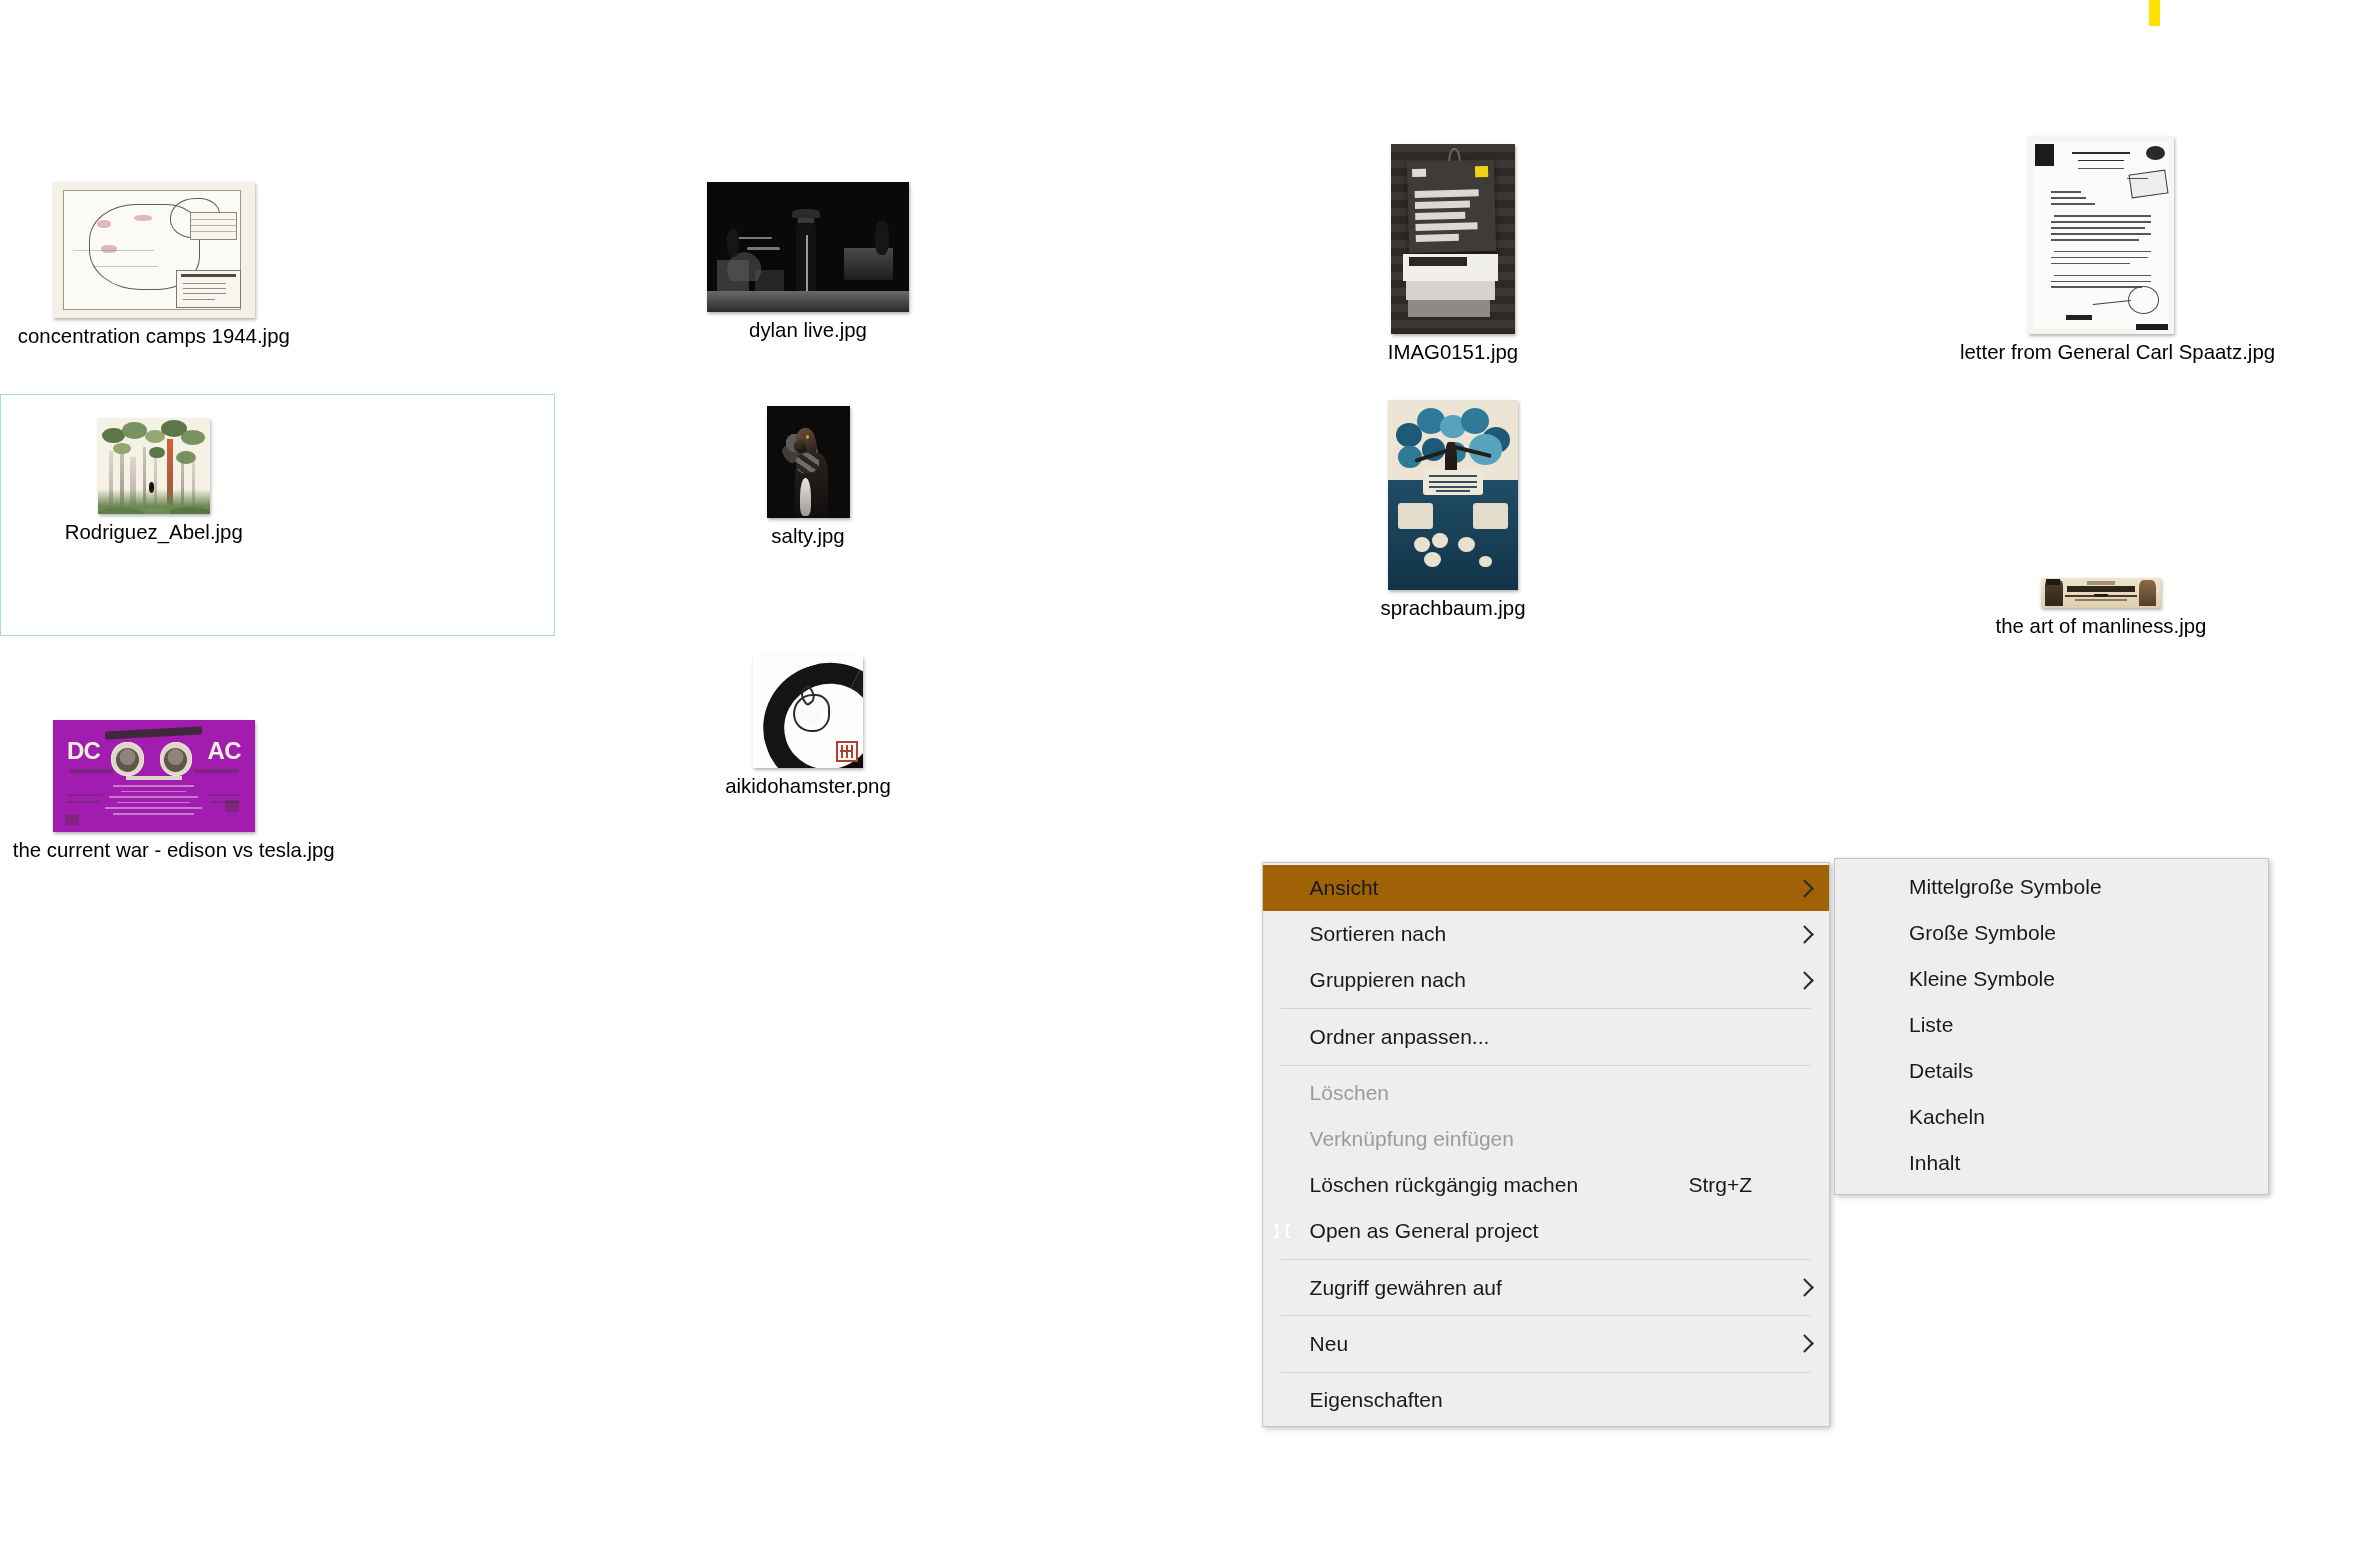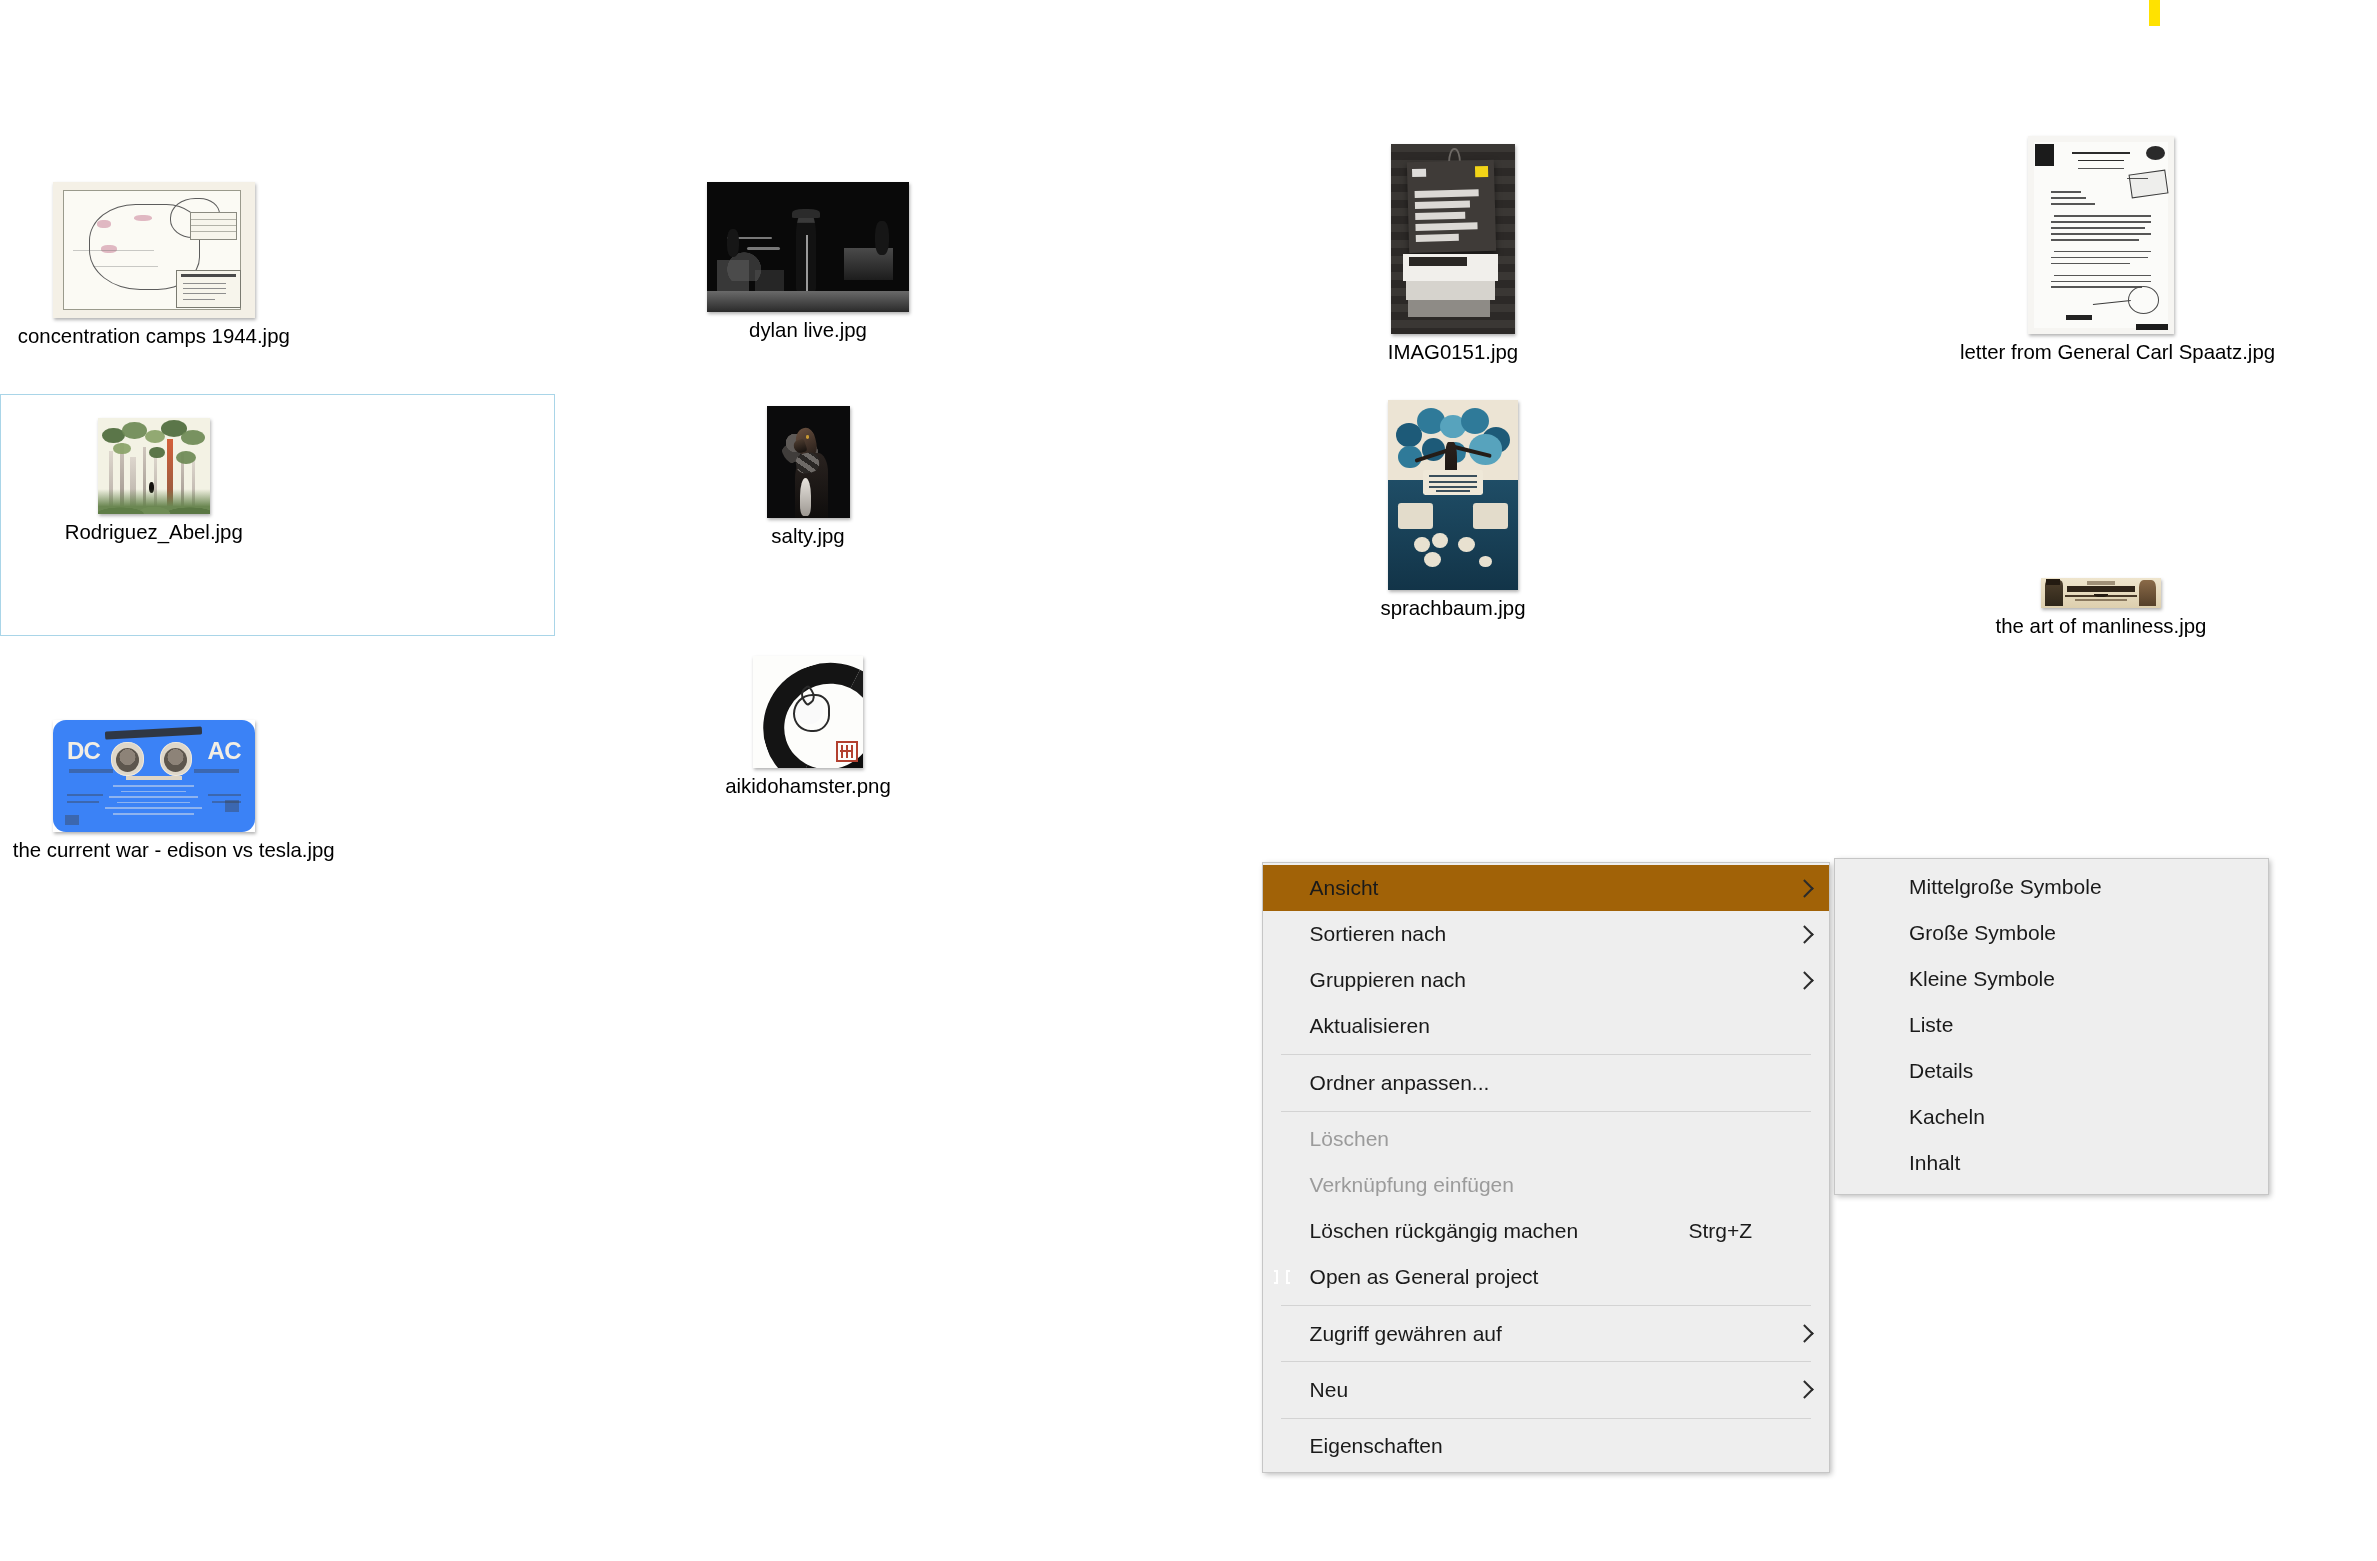--- a/index.html
+++ b/index.html
@@ -102,21 +102,21 @@
   .t-trees .canopy.l { background:#8aa368; }
   .t-trees .undergrowth { position:absolute; left:0; right:0; bottom:0; height:26%;
     background:radial-gradient(ellipse at 20% 100%, #5f7d47 0 18%, rgba(0,0,0,0) 19%),
                radial-gradient(ellipse at 50% 100%, #6f8c55 0 20%, rgba(0,0,0,0) 21%),
                radial-gradient(ellipse at 82% 100%, #5a7743 0 18%, rgba(0,0,0,0) 19%),
                linear-gradient(180deg, rgba(110,138,85,0) 0%, #6b8752 70%);
   }
   .t-trees .hole { position:absolute; left:46%; bottom:22%; width:4.5%; height:11%; background:#14110e; border-radius:50%; }
 
   
-  .t-war { background:#3b82f6;border-radius:13px; }
+  .t-war { background:#a21caf; }
   .t-war .ttl { position:absolute; left:26%; top:8%; width:48%; height:7%;
      background:#2e2a24; border-radius:1.6px; transform:rotate(-3deg); opacity:.85; }
   .t-war .bigtext { position:absolute; top:15%; color:#f3eee4; font-weight:700; letter-spacing:-0.8px; }
   .t-war .portrait { position:absolute; top:20%; width:15%; height:28%; background:#ded7c9; border-radius:48%;
      border:1.6px solid #efe9dd; overflow:hidden; }
   .t-war .portrait .face { position:absolute; left:12%; top:14%; width:76%; height:76%; border-radius:50%;
      background:radial-gradient(circle at 50% 38%, #8d8378 0 42%, #5d564d 43% 100%); }
   .t-war .band { position:absolute; left:36%; width:28%; height:4%; background:#ddd5c6; }
   .t-war .line { position:absolute; background:rgba(245,240,230,.45); height:1.6px; }
   .t-war .blk { position:absolute; background:rgba(60,54,45,.35); }
@@ -627,23 +627,20 @@
   <div class="menu-item">
     <span class="mi-label">Sortieren nach</span>
     <span class="chev"></span>
   </div>
 
   <div class="menu-item">
     <span class="mi-label">Gruppieren nach</span>
     <span class="chev"></span>
   </div>
 
-  <div class="menu-item">
-    <span class="mi-label">Aktualisieren</span>
-  </div>
 
   <div class="menu-sep"></div>
 
   <div class="menu-item">
     <span class="mi-label">Ordner anpassen...</span>
   </div>
 
   <div class="menu-sep"></div>
 
   <div class="menu-item disabled">

